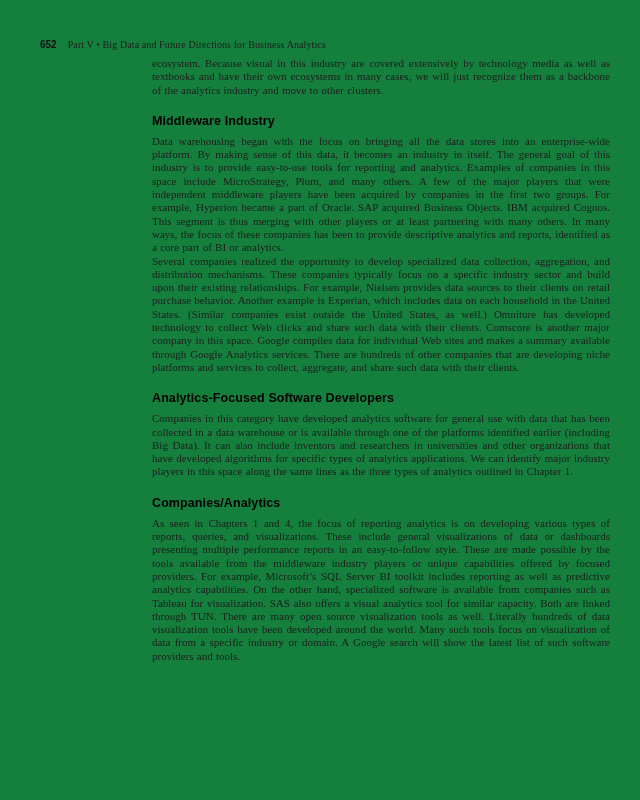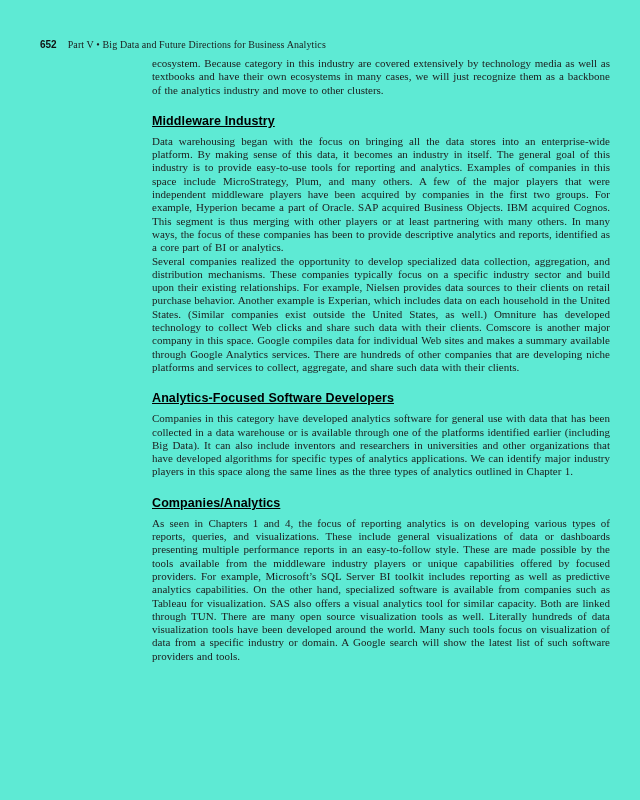--- a/index.html
+++ b/index.html
@@ -4,21 +4,21 @@
 <style>
   html, body {
     margin: 0;
     padding: 0;
     background: #ffffff;
   }
   .page {
     position: relative;
     width: 640px;
     height: 800px;
-    background: #5eead4;
+    background: #15803d;
     overflow: hidden;
     font-family: "Liberation Serif", serif;
     color: #1c1c1c;
   }
   .page-header {
     position: absolute;
     top: 39px;
     left: 40px;
     width: 560px;
     font-size: 10px;
@@ -52,35 +52,34 @@
     word-spacing: 0.5px;
   }
   .heading {
     font-family: "Liberation Sans", sans-serif;
     font-weight: bold;
     font-size: 12.5px;
     line-height: 14px;
     color: #000000;
     margin: 17px 0 7px 0;
     letter-spacing: 0.1px;
-    text-decoration: underline;
   }
 </style>
 </head>
 <body>
 
 <div class="page">
 
   <div class="page-header">
     <span class="page-num">652</span><span class="running-title">Part V • Big Data and Future Directions for Business Analytics</span>
   </div>
 
   <div class="content">
 
-    <p class="para">ecosystem. Because category in this industry are covered extensively by technology media as well as textbooks and have their own ecosystems in many cases, we will just recognize them as a backbone of the analytics industry and move to other clusters.</p>
+    <p class="para">ecosystem. Because visual in this industry are covered extensively by technology media as well as textbooks and have their own ecosystems in many cases, we will just recognize them as a backbone of the analytics industry and move to other clusters.</p>
 
     <h2 class="heading">Middleware Industry</h2>
     <p class="para">Data warehousing began with the focus on bringing all the data stores into an enterprise-wide platform. By making sense of this data, it becomes an industry in itself. The general goal of this industry is to provide easy-to-use tools for reporting and analytics. Examples of companies in this space include MicroStrategy, Plum, and many others. A few of the major players that were independent middleware players have been acquired by companies in the first two groups. For example, Hyperion became a part of Oracle. SAP acquired Business Objects. IBM acquired Cognos. This segment is thus merging with other players or at least partnering with many others. In many ways, the focus of these companies has been to provide descriptive analytics and reports, identified as a core part of BI or analytics.</p>
 
     <p class="para">Several companies realized the opportunity to develop specialized data collection, aggregation, and distribution mechanisms. These companies typically focus on a specific industry sector and build upon their existing relationships. For example, Nielsen provides data sources to their clients on retail purchase behavior. Another example is Experian, which includes data on each household in the United States. (Similar companies exist outside the United States, as well.) Omniture has developed technology to collect Web clicks and share such data with their clients. Comscore is another major company in this space. Google compiles data for individual Web sites and makes a summary available through Google Analytics services. There are hundreds of other companies that are developing niche platforms and services to collect, aggregate, and share such data with their clients.</p>
 
     <h2 class="heading">Analytics-Focused Software Developers</h2>
     <p class="para">Companies in this category have developed analytics software for general use with data that has been collected in a data warehouse or is available through one of the platforms identified earlier (including Big Data). It can also include inventors and researchers in universities and other organizations that have developed algorithms for specific types of analytics applications. We can identify major industry players in this space along the same lines as the three types of analytics outlined in Chapter 1.</p>
 
     <h2 class="heading">Companies/Analytics</h2>

